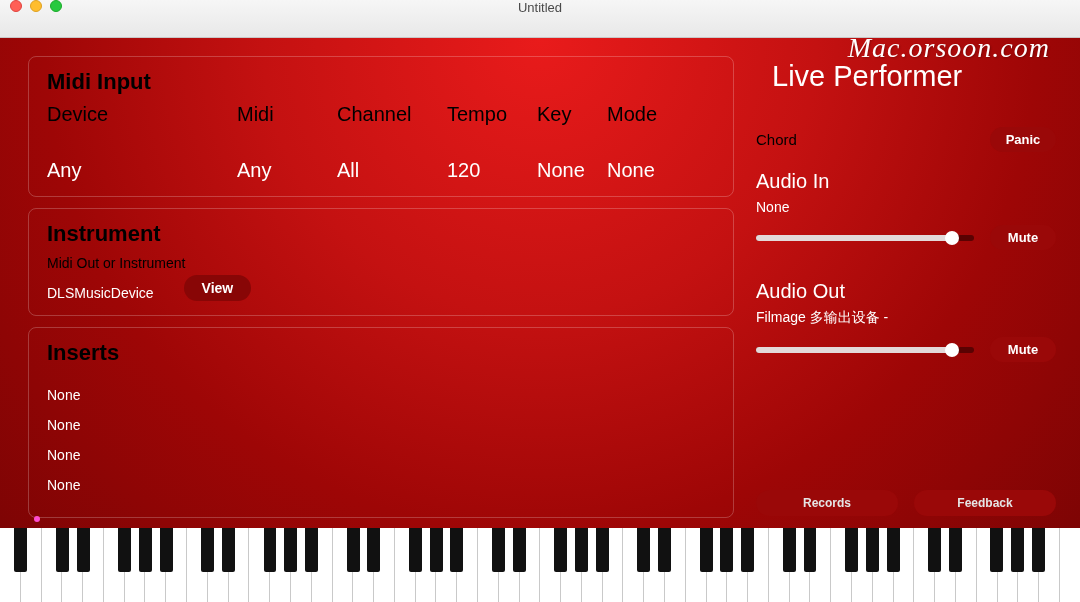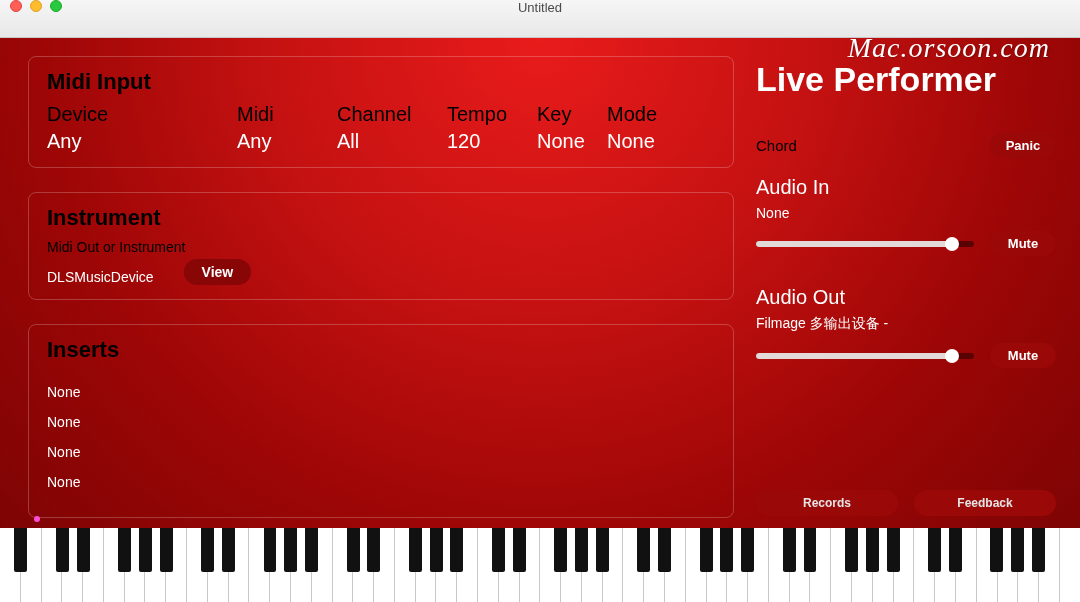--- a/index.html
+++ b/index.html
@@ -36,53 +36,53 @@
       text-shadow: 1px 1px 2px rgba(0,0,0,0.25);
       pointer-events: none; z-index: 5;
     }
     
     .red-area {
       height: 490px; width: 100%;
       background: radial-gradient(circle at 50% 0%, #e91b1b 0%, #c41111 38%, #9e0606 68%, #7e0404 100%);
       display: flex; padding: 18px 24px 10px 28px; gap: 22px;
       position: relative;
     }
-    .left-col { flex: 1 1 auto; display: flex; flex-direction: column; gap: 24px; }
+    .left-col { flex: 1 1 auto; display: flex; flex-direction: column; gap: 11px; }
     .right-col { width: 300px; display: flex; flex-direction: column; color: #fff; }
 
     .panel {
       border: 1px solid rgba(255,255,255,0.22);
       border-radius: 8px;
       padding: 12px 18px 14px 18px;
       color: #fff;
     }
     .panel h2 {
       font-size: 22px; font-weight: 600; color: #000; margin-bottom: 8px;
     }
     .midi-grid {
       display: grid;
       grid-template-columns: 190px 100px 110px 90px 70px 80px;
       row-gap: 4px; font-size: 20px;
     }
     .midi-grid .hdr { color: #000; font-weight: 500; }
-    .midi-grid .val { color: #fff; }
+    .midi-grid .val { color: #fff; margin-top: 29px; }
     .instr-label { color: #000; font-size: 14px; margin-bottom: 4px; }
     .instr-row { display: flex; align-items: flex-end; gap: 30px; font-size: 14px; }
     .pill-btn {
       background: #9a0808; color: #fff; border: none; border-radius: 14px;
       padding: 5px 18px; font-size: 14px; font-weight: 600; cursor: pointer;
     }
     .pill-btn.dark { background: #880606; }
     .inserts-panel .insert-item {
       color: #fff; font-size: 14px; padding: 7px 0;
     }
     .inserts-panel h2 { margin-bottom: 14px; }
 
     
-    .live-title { font-size: 34px; font-weight: 700; color: #fff; margin: 4px 0 34px 0; }
+    .live-title { font-size: 29px; font-weight: 400; color: #fff; margin: 4px 0 34px 16px; }
     .row { display: flex; align-items: center; justify-content: space-between; margin-bottom: 18px; }
     .lbl-black { color: #000; font-size: 15px; }
     .sec-title { font-size: 20px; font-weight: 400; color: #fff; margin-bottom: 6px; }
     .sec-val { color: #fff; font-size: 14px; margin-bottom: 10px; }
     .slider-row { display: flex; align-items: center; gap: 16px; margin-bottom: 30px; }
     .slider {
       flex: 1; height: 6px; background: #5a0202; border-radius: 3px; position: relative;
     }
     .slider .fill {
       position: absolute; left:0; top:0; bottom:0; width: 90%;

